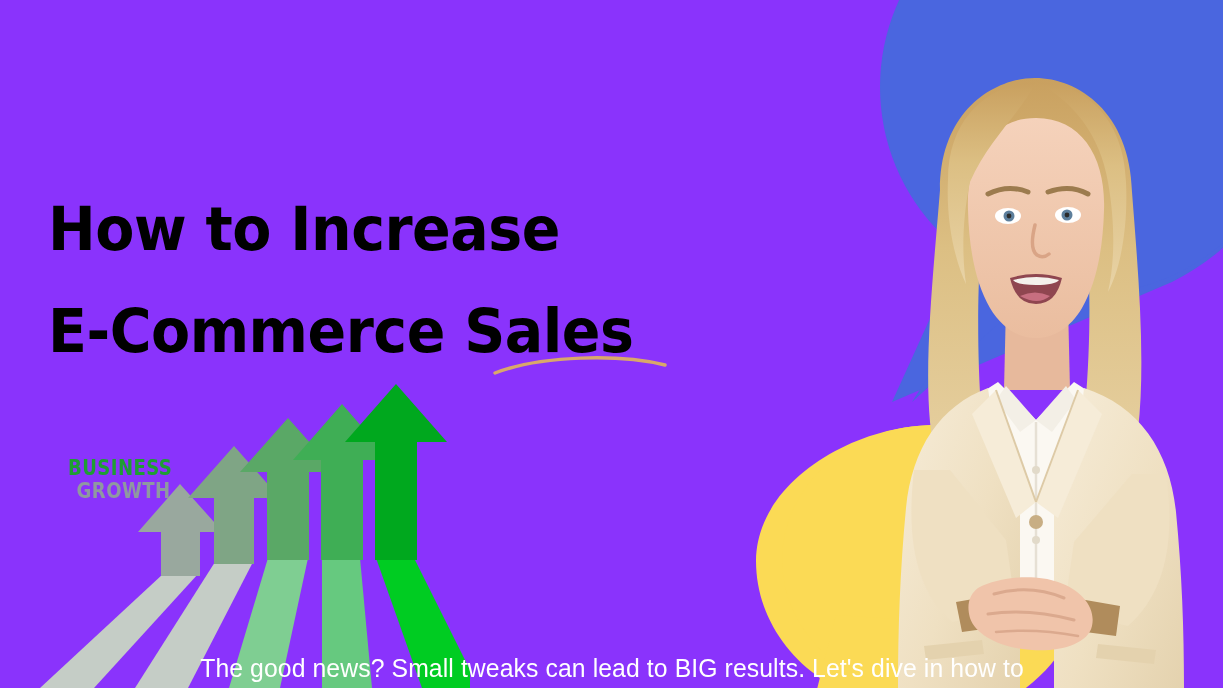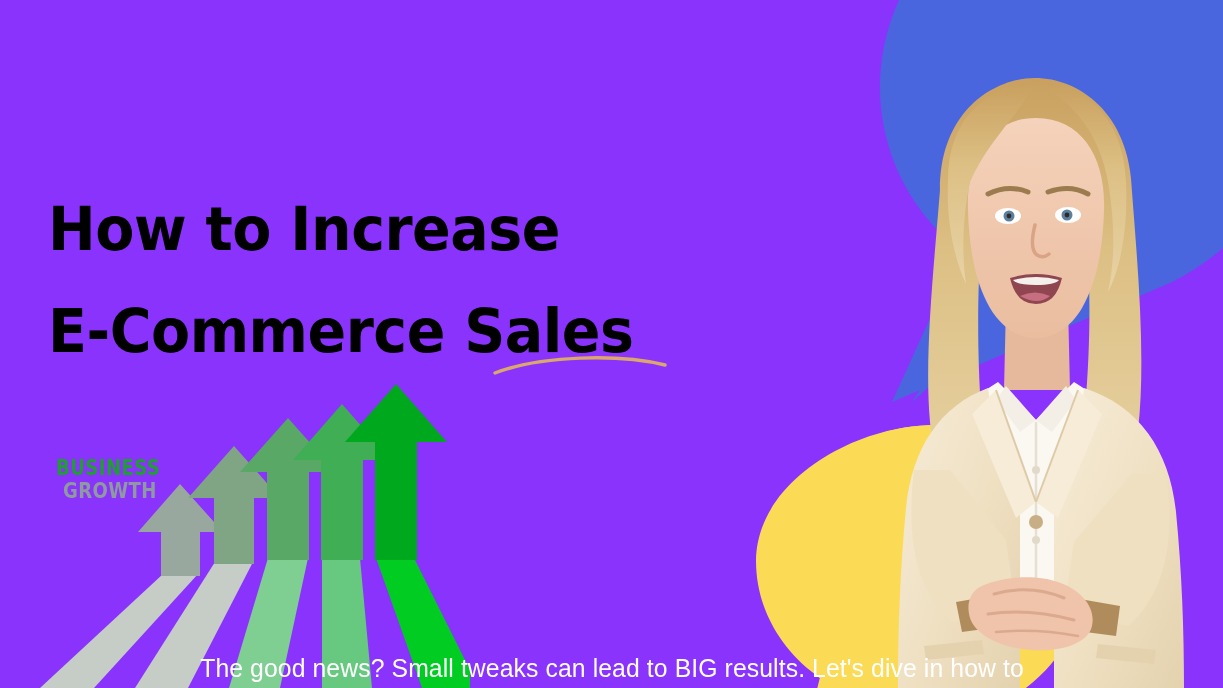--- a/index.html
+++ b/index.html
@@ -52,24 +52,25 @@
     position: absolute;
     left: 40px;
     top: 372px;
     width: 430px;
     height: 316px;
   }
 
   
   #logo {
     position: absolute;
-    left: 56px;
+    left: 68px;
     top: 458px;
     line-height: 1.0;
     user-select: none;
+    text-align: center;
   }
   #logo .logo-line {
     font-family: "DejaVu Sans", sans-serif;
     font-weight: bold;
     letter-spacing: 0.5px;
     font-size: 21px;
     transform: scaleX(0.86);
     transform-origin: left center;
   }
   #logo .logo-business {

